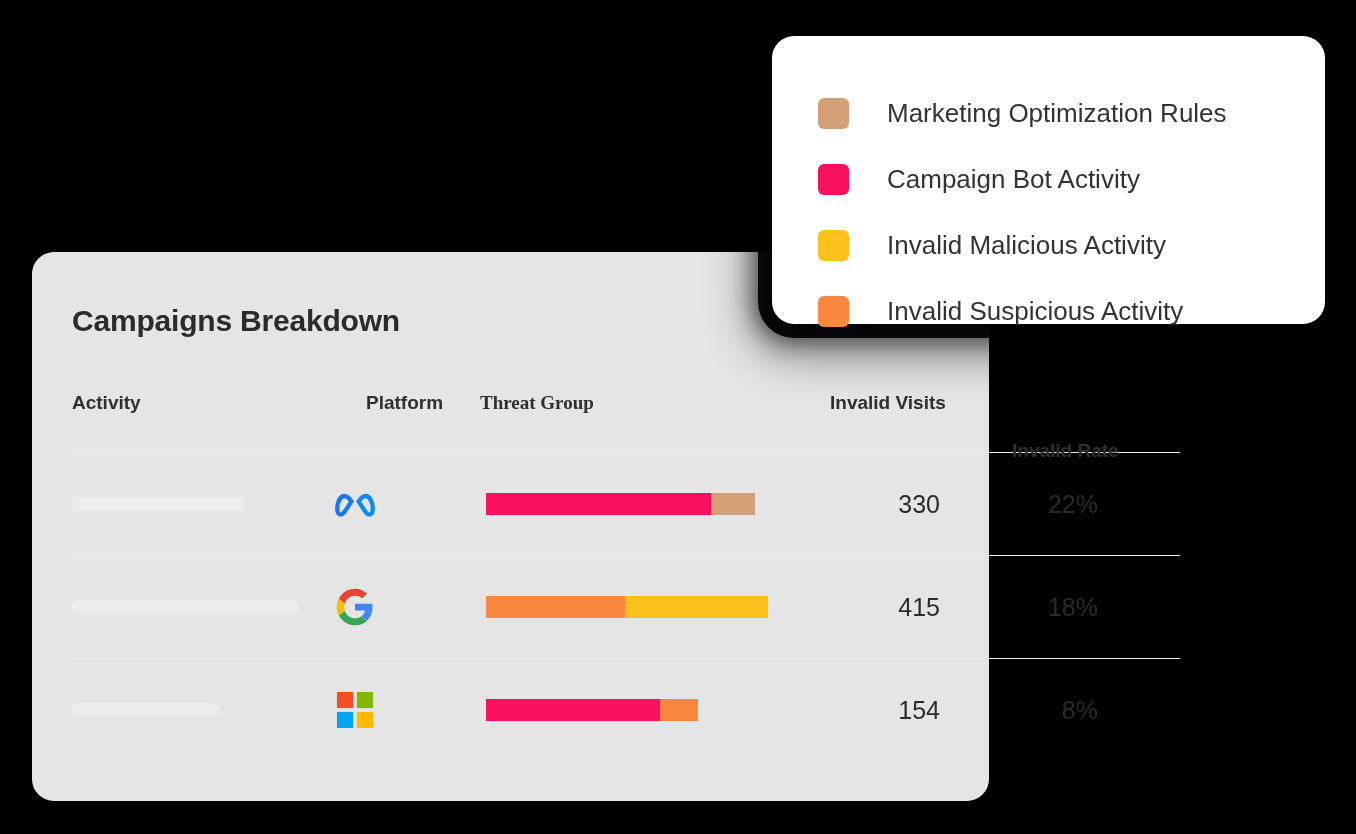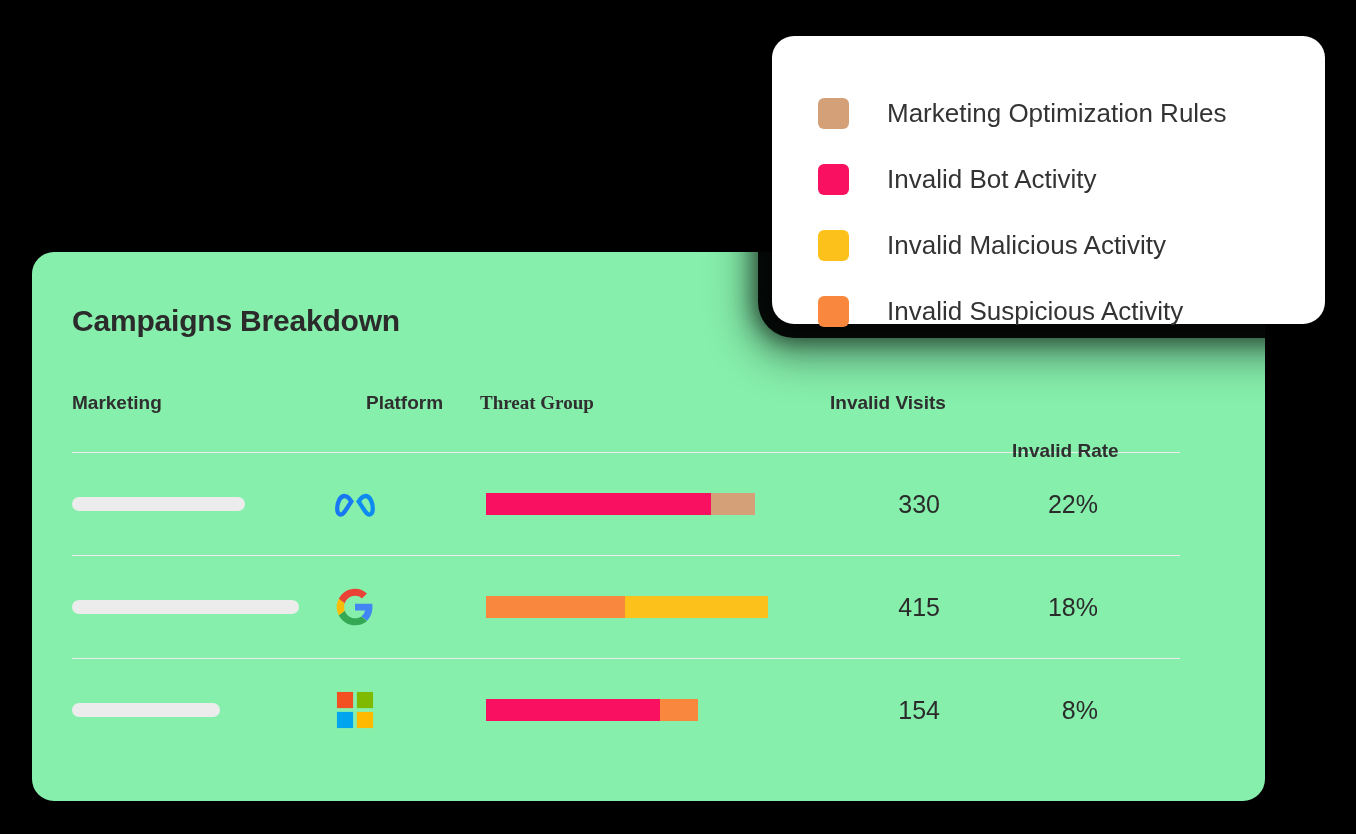--- a/index.html
+++ b/index.html
@@ -15,23 +15,23 @@
     overflow: hidden;
     font-family: "Liberation Sans", sans-serif;
     -webkit-font-smoothing: antialiased;
   }
 
   
   .card-main {
     position: absolute;
     left: 32px;
     top: 252px;
-    width: 1233px;
+    width: 957px;
     height: 549px;
-    background: #86efac;
+    background: #e5e5e5;
     border-radius: 22px;
     box-shadow:
       0 0 0 14px rgba(0,0,0,0.92),
       0 0 22px 18px rgba(0,0,0,0.55),
       0 10px 40px 26px rgba(0,0,0,0.35);
   }
 
   .card-title {
     position: absolute;
     left: 40px;
@@ -157,21 +157,21 @@
 
 <div id="stage">
 
   <div class="card-main">
 
     <div class="card-title">Campaigns Breakdown</div>
 
     <div class="table">
 
       <div class="thead">
-        <div class="th campaign">Marketing</div>
+        <div class="th campaign">Activity</div>
         <div class="th platform">Platform</div>
         <div class="th threat">Threat Group</div>
         <div class="th visits">Invalid Visits</div>
         <div class="th rate">Invalid Rate</div>
       </div>
 
       <div id="rows-container">
           <div class="divider"></div>
           <div class="trow">
             <div class="cell campaign-pill" style="width: 173px; background: rgb(236, 236, 236);"></div>
@@ -230,21 +230,21 @@
   </div>
 
   <div class="card-legend">
     <div class="legend-list" id="legend-list">
         <div class="legend-item">
           <span class="legend-swatch" style="background: rgb(211, 160, 119);"></span>
           <span class="legend-label">Marketing Optimization Rules</span>
         </div>
         <div class="legend-item">
           <span class="legend-swatch" style="background: rgb(250, 16, 96);"></span>
-          <span class="legend-label">Invalid Bot Activity</span>
+          <span class="legend-label">Campaign Bot Activity</span>
         </div>
         <div class="legend-item">
           <span class="legend-swatch" style="background: rgb(252, 194, 27);"></span>
           <span class="legend-label">Invalid Malicious Activity</span>
         </div>
         <div class="legend-item">
           <span class="legend-swatch" style="background: rgb(249, 136, 62);"></span>
           <span class="legend-label">Invalid Suspicious Activity</span>
         </div>
       </div>

